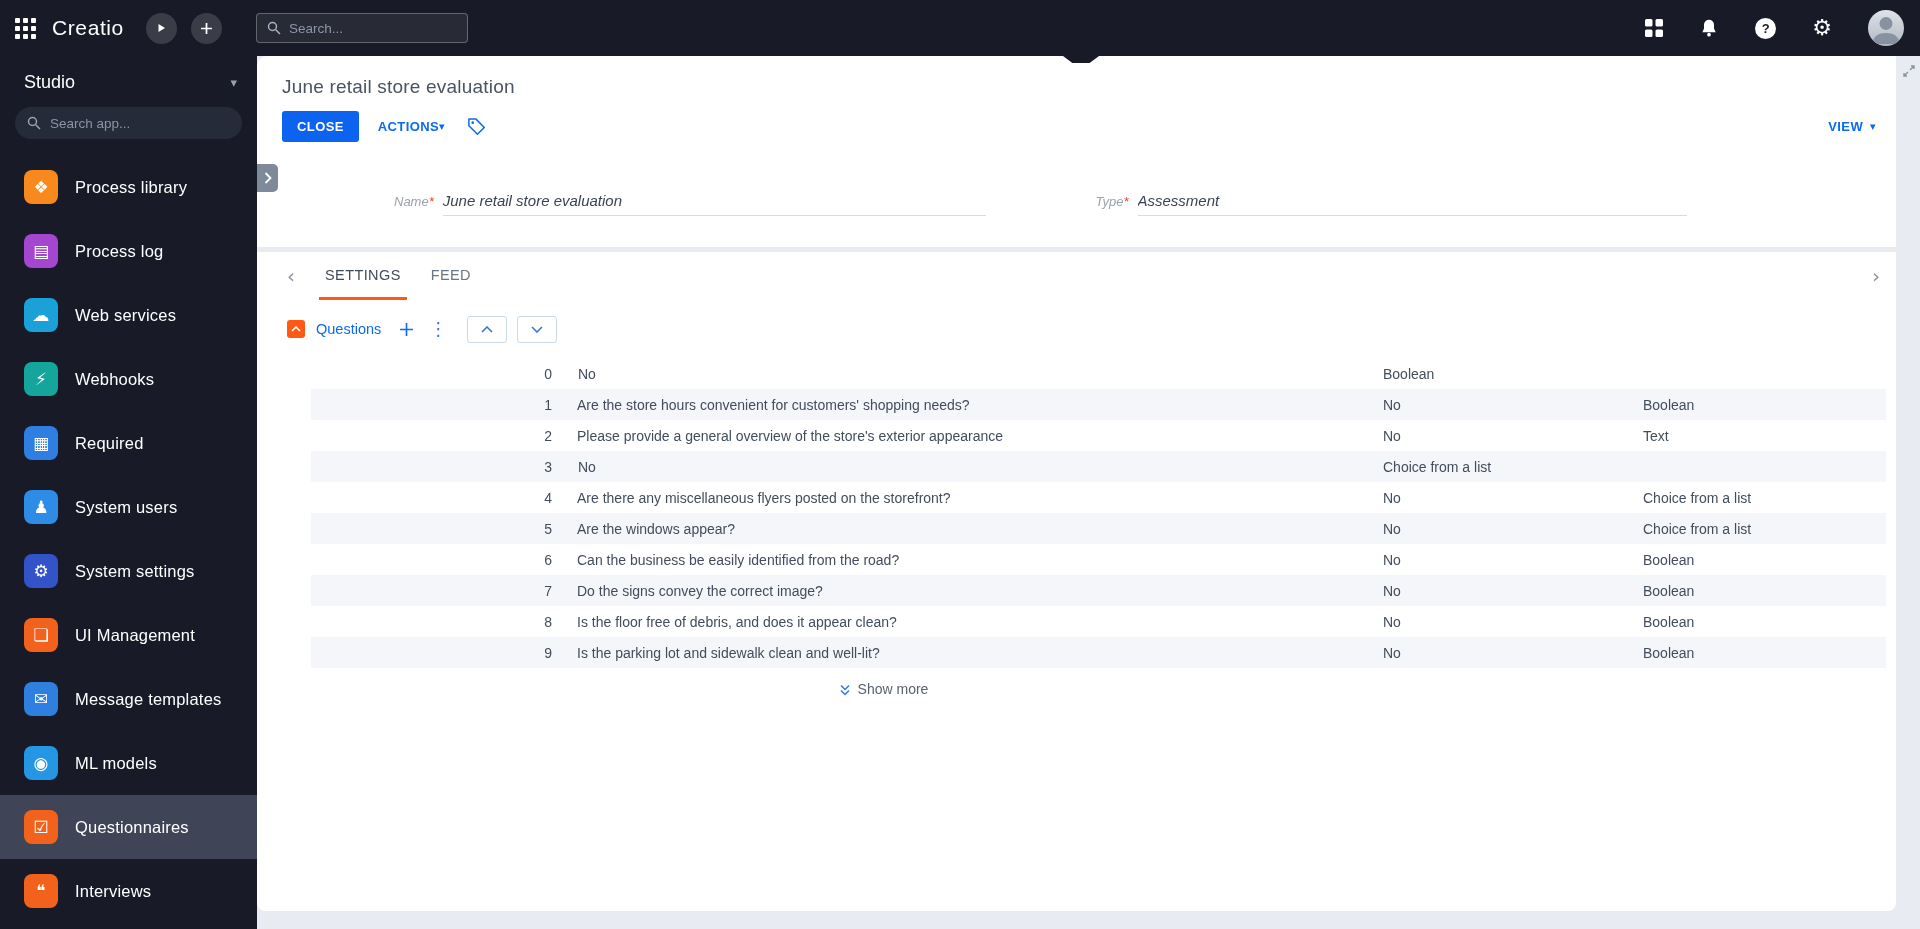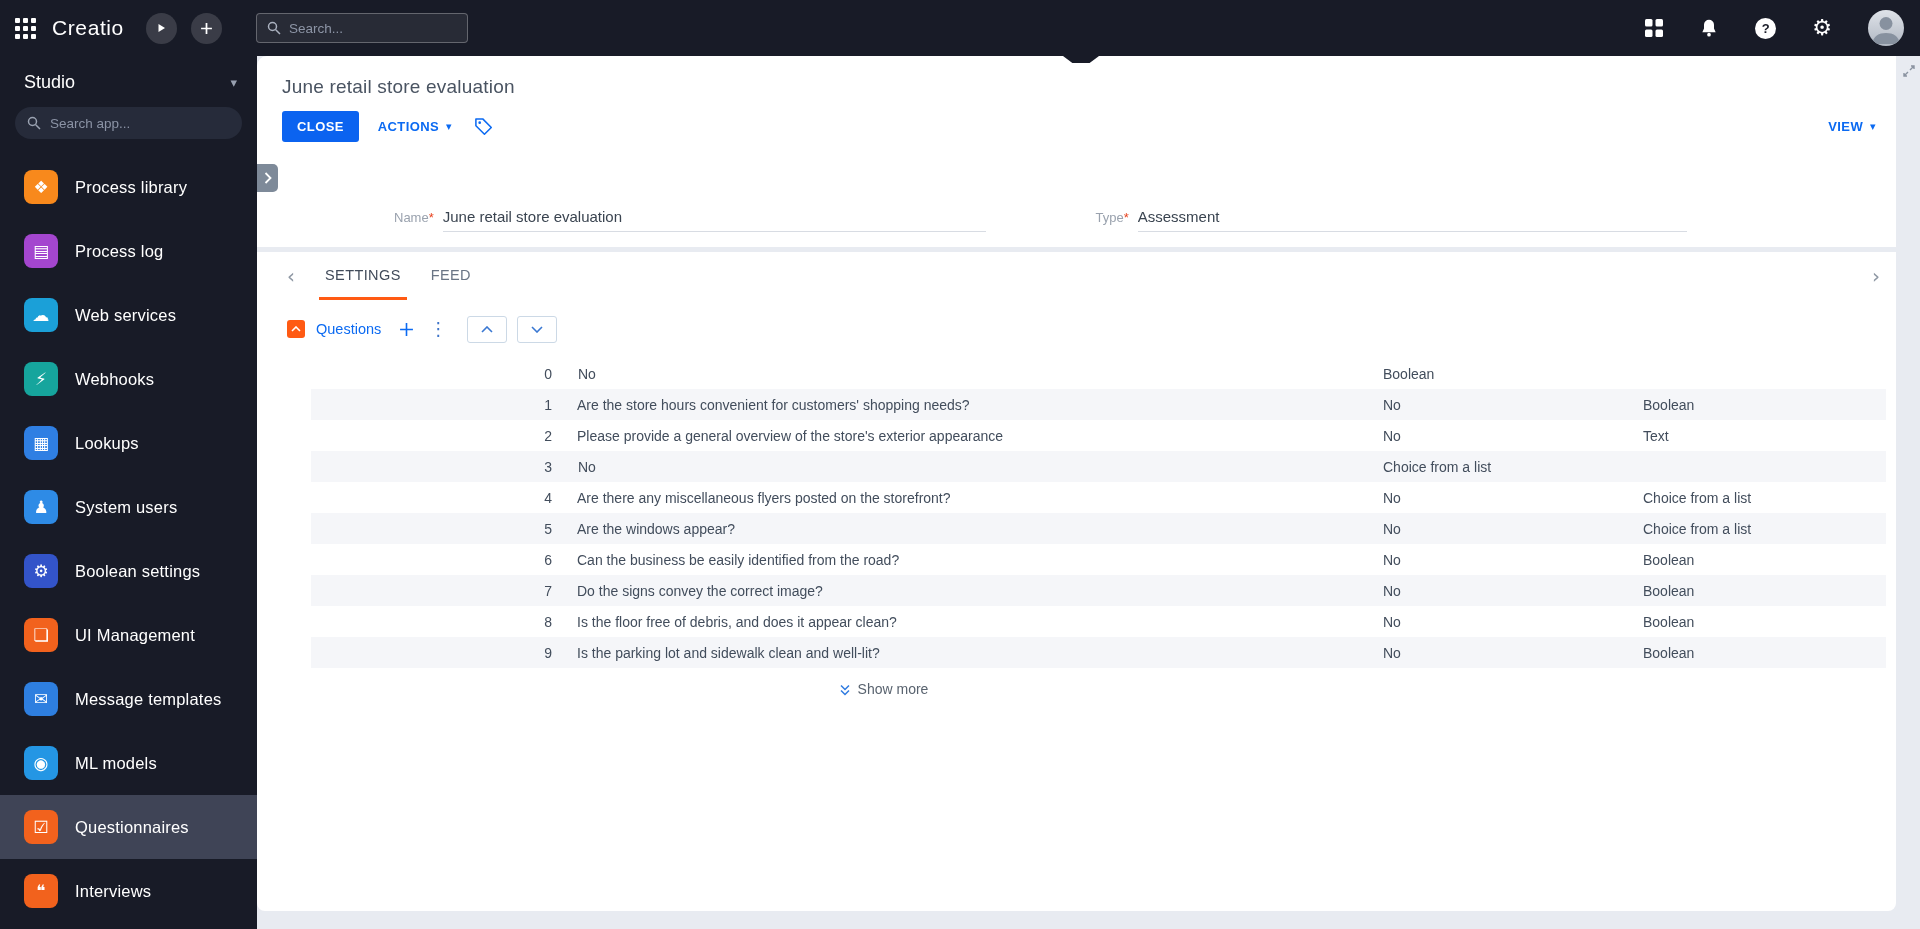--- a/index.html
+++ b/index.html
@@ -37,26 +37,26 @@
   
   main{position:absolute;left:257px;top:56px;width:1663px;height:873px;background:#e8ebf1;}
   .card-header{position:absolute;left:0;top:0;right:24px;height:191px;background:#fff;border-radius:10px 0 0 0;}
   .card-body{position:absolute;left:0;top:196px;right:24px;bottom:18px;background:#fff;border-radius:0 0 8px 8px;overflow:hidden;}
   .panel-handle{position:absolute;left:0;top:108px;width:21px;height:28px;background:#7e8a99;border-radius:0 5px 5px 0;display:flex;align-items:center;justify-content:center;z-index:3;cursor:pointer;}
   .resize-icon{position:absolute;top:8px;right:4px;cursor:pointer;}
 
   .page-title{padding:20px 0 0 25px;font-size:19px;font-weight:400;color:#4a5462;letter-spacing:.2px;}
   .toolbar{display:flex;align-items:center;padding:13px 20px 0 25px;}
   .btn-close{background:#0b63f0;color:#fff;border:0;border-radius:3px;font-size:13px;font-weight:700;letter-spacing:.4px;padding:8px 15px;cursor:pointer;font-family:inherit;}
-  .btn-actions{display:flex;align-items:center;gap:7px;color:#0b6af2;font-size:13px;font-weight:700;letter-spacing:.4px;margin-left:19px;cursor:pointer;}
+  .btn-actions{display:flex;align-items:center;color:#0b6af2;font-size:13px;font-weight:700;letter-spacing:.4px;margin-left:19px;cursor:pointer;}
   .caret-down{font-size:11px;font-family:"DejaVu Sans",sans-serif;}
   .btn-tag{margin-left:22px;cursor:pointer;display:flex;}
   .btn-view{margin-left:auto;display:flex;align-items:center;gap:7px;color:#0b6af2;font-size:13px;font-weight:700;letter-spacing:.4px;cursor:pointer;}
 
-  .form-row{display:flex;gap:110px;margin-top:66px;padding-left:137px;padding-right:209px;}
+  .form-row{display:flex;gap:110px;margin-top:50px;padding-left:137px;padding-right:209px;font-style:italic;}
   .field{flex:1;display:flex;align-items:baseline;min-width:0;}
   .field-label{color:#9aa2ae;font-size:13px;white-space:nowrap;margin-right:9px;}
   .req{color:#e8431f;}
   .field-value{flex:1;border-bottom:1px solid #d8dce3;font-size:15px;color:#3a4450;padding-bottom:6px;white-space:nowrap;overflow:hidden;}
 
   .tabbar{display:flex;align-items:stretch;height:48px;padding:0 16px 0 30px;}
   .tab-scroll{align-self:center;color:#8f98a4;font-size:20px;cursor:pointer;font-family:"DejaVu Sans",sans-serif;line-height:1;}
   .tab-scroll.right{margin-left:auto;}
   .tab-list{display:flex;margin-left:24px;gap:18px;}
   .tab{display:flex;align-items:center;padding:0 6px;font-size:14.5px;letter-spacing:.4px;color:#6a7585;border-bottom:3px solid transparent;cursor:pointer;}
@@ -172,29 +172,29 @@
       <div class="nav-item">
         <span class="nav-icon" style="background: rgb(27, 160, 216);">☁</span>
         <span class="nav-label">Web services</span>
       </div>
       <div class="nav-item">
         <span class="nav-icon" style="background: rgb(22, 165, 157);">⚡</span>
         <span class="nav-label">Webhooks</span>
       </div>
       <div class="nav-item">
         <span class="nav-icon" style="background: rgb(47, 127, 227);">▦</span>
-        <span class="nav-label">Lookups</span>
+        <span class="nav-label">Required</span>
       </div>
       <div class="nav-item">
         <span class="nav-icon" style="background: rgb(46, 139, 230);">♟</span>
         <span class="nav-label">System users</span>
       </div>
       <div class="nav-item">
         <span class="nav-icon" style="background: rgb(51, 84, 201);">⚙</span>
-        <span class="nav-label">Boolean settings</span>
+        <span class="nav-label">System settings</span>
       </div>
       <div class="nav-item">
         <span class="nav-icon" style="background: rgb(242, 98, 29);">❏</span>
         <span class="nav-label">UI Management</span>
       </div>
       <div class="nav-item">
         <span class="nav-icon" style="background: rgb(46, 127, 224);">✉</span>
         <span class="nav-label">Message templates</span>
       </div>
       <div class="nav-item">

